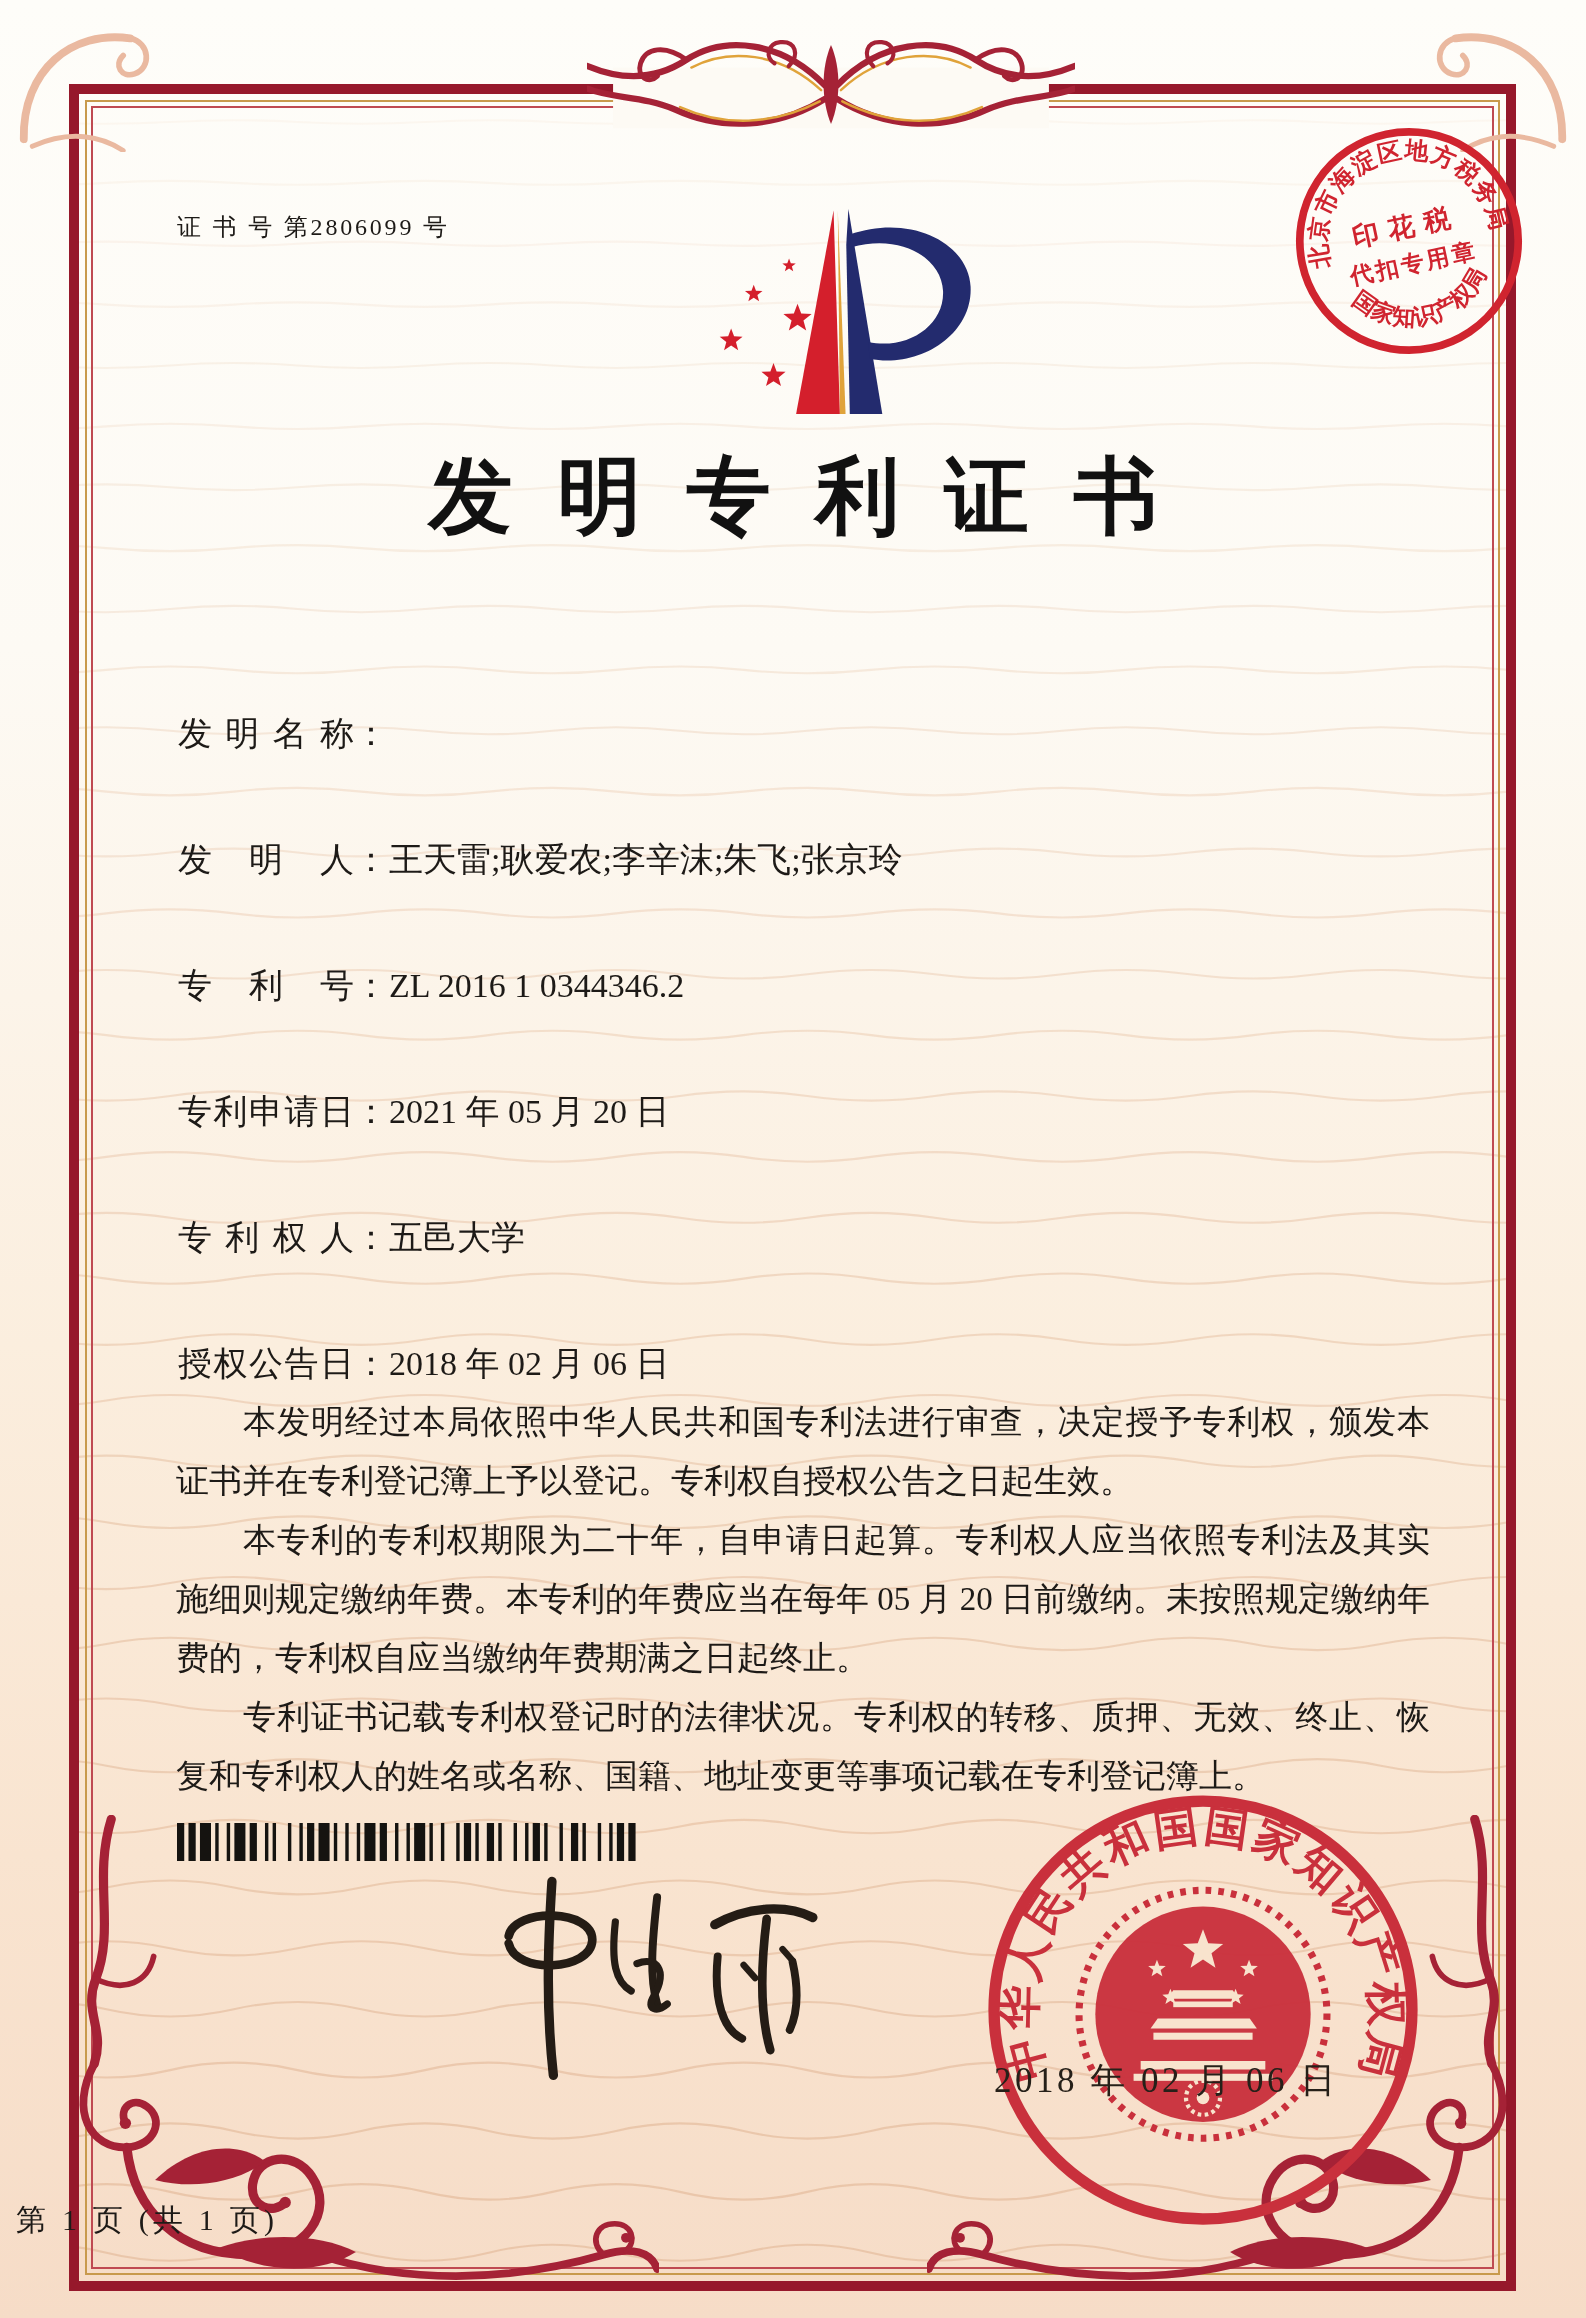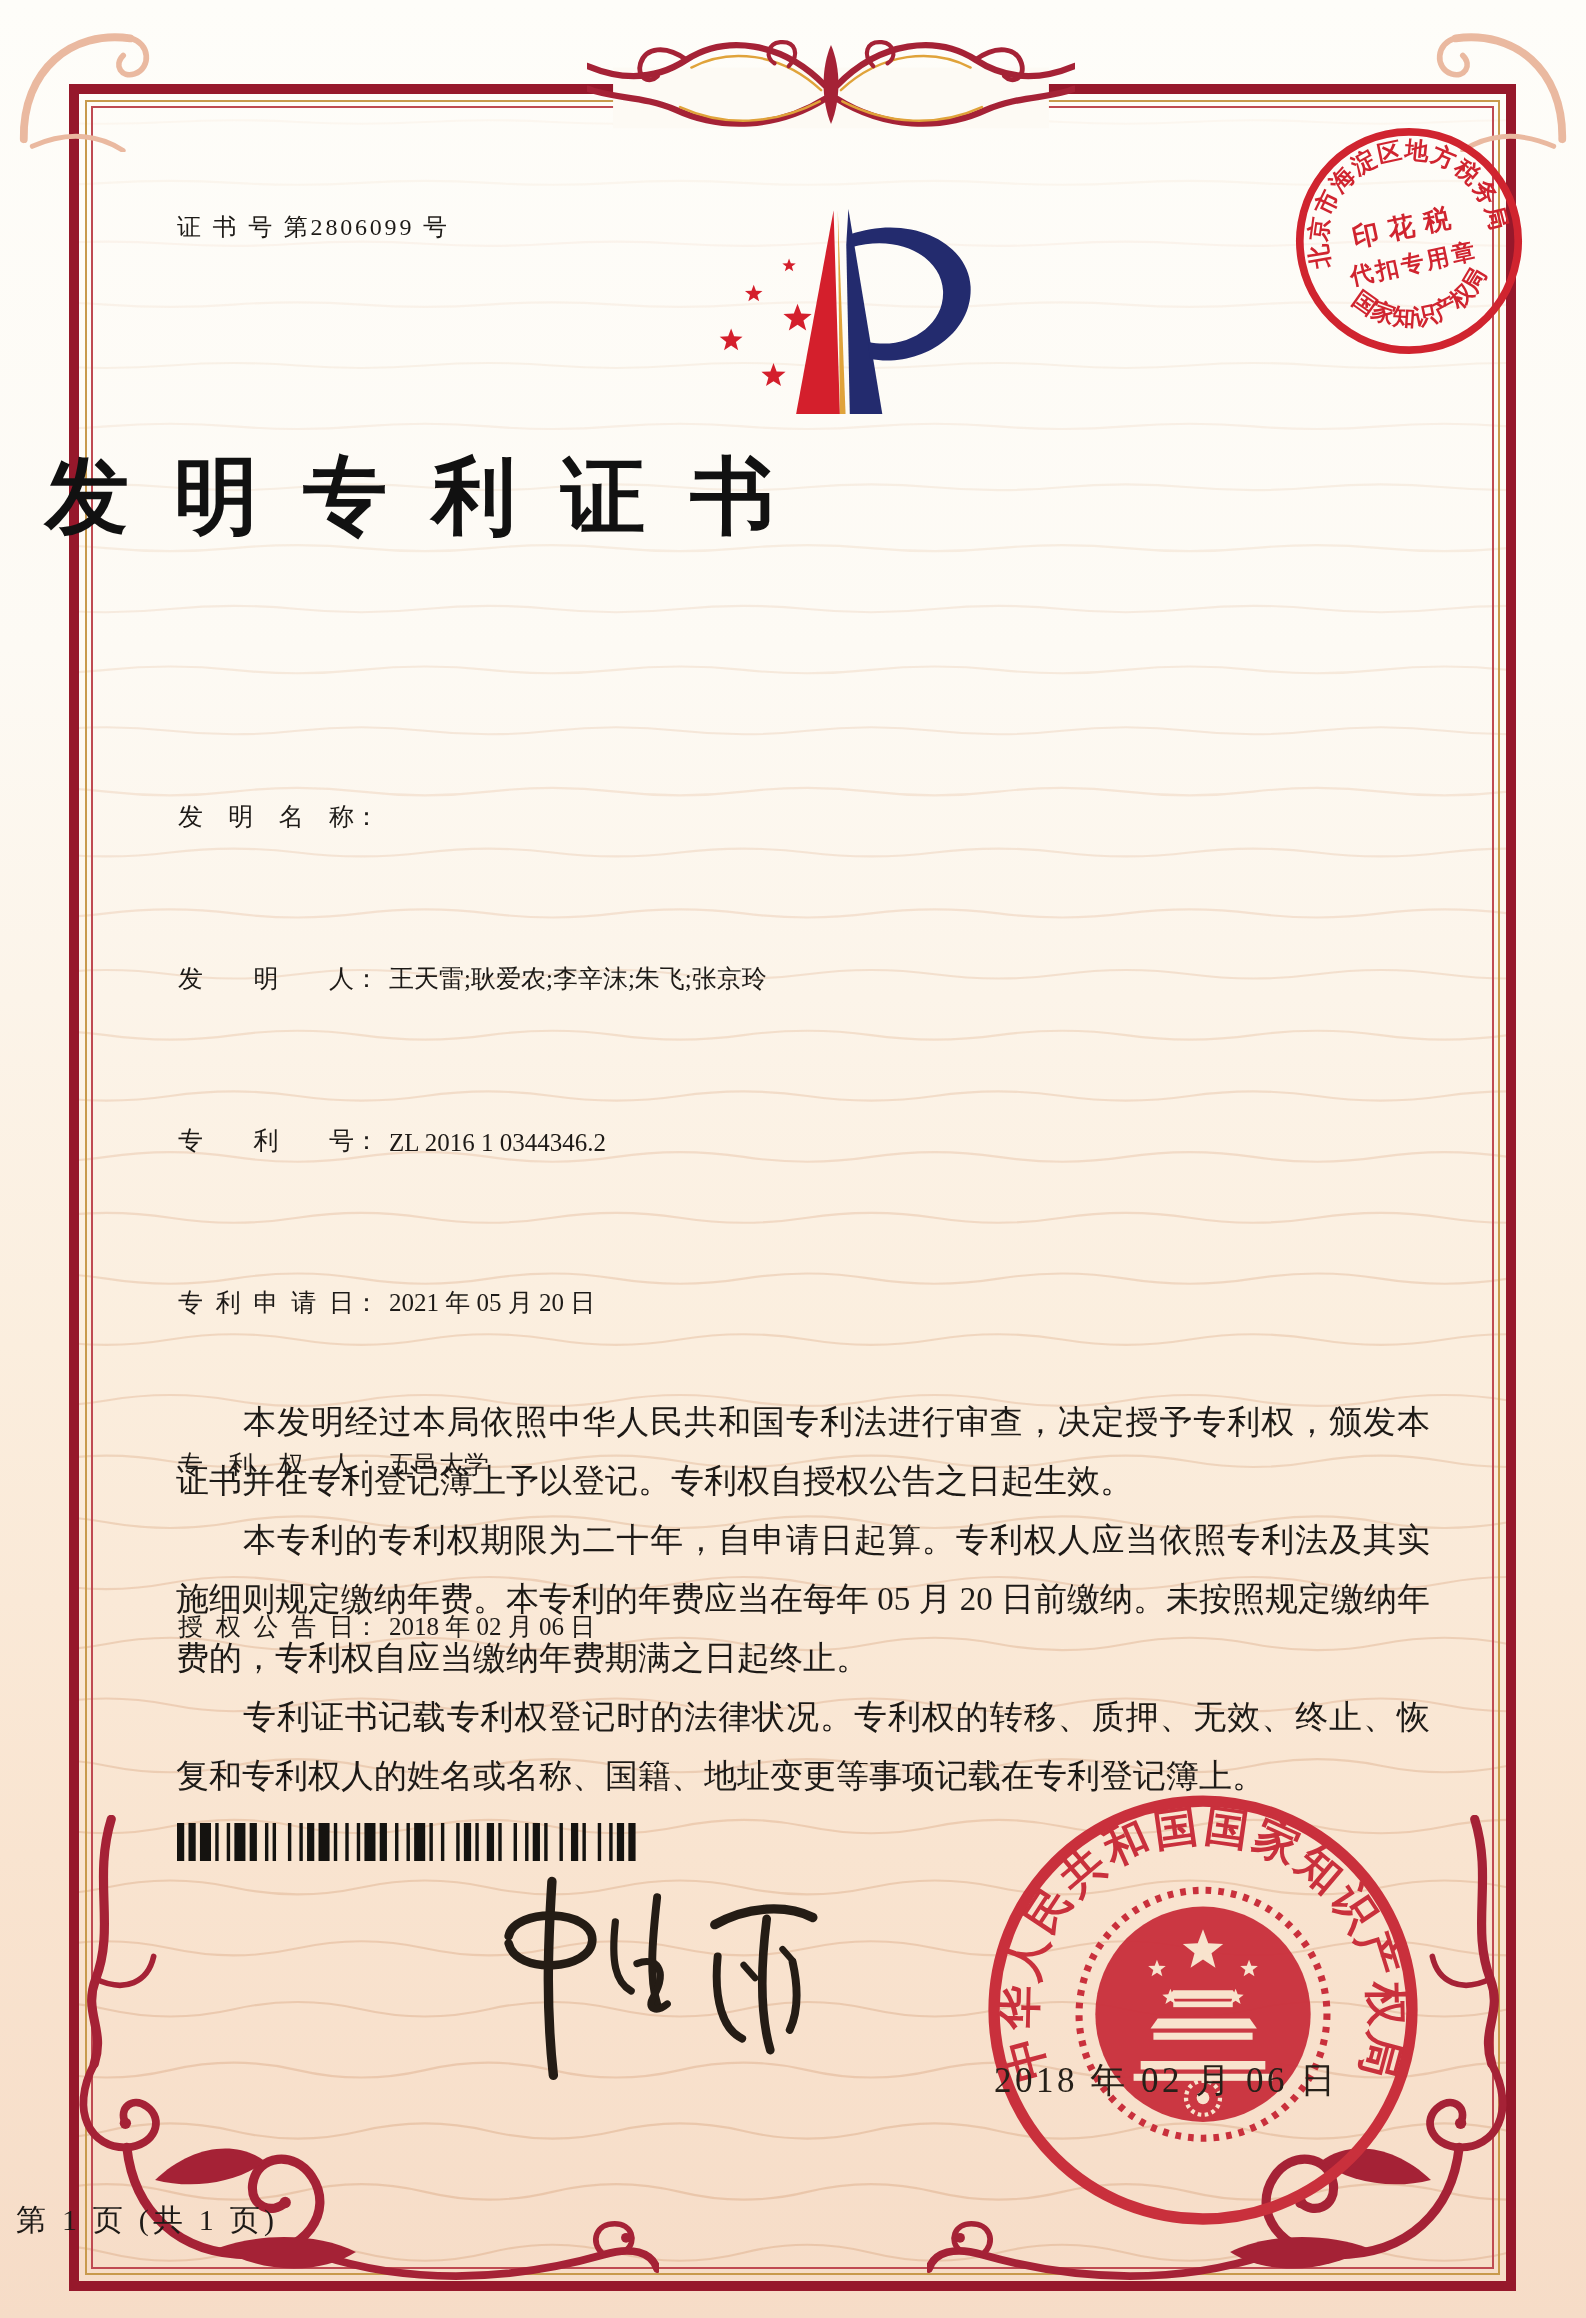--- a/index.html
+++ b/index.html
@@ -21,24 +21,24 @@
   .ornament{position:absolute;left:587px;top:21px;width:488px;height:134px;}
   .corner-curl{position:absolute;width:142px;height:142px;}
   .curl-tl{left:11.3px;top:10px;}
   .curl-tr{right:11.3px;top:10px;transform:scaleX(-1);}
   .big-flourish{position:absolute;width:609px;height:495px;}
   .bf-left{left:50px;top:1815px;}
   .bf-right{right:50px;top:1815px;transform:scaleX(-1);}
   .cert-no{position:absolute;left:177px;top:211px;font-size:24px;letter-spacing:2.8px;}
   .logo{position:absolute;left:690px;top:202px;width:297px;height:219px;}
   .tax-stamp{position:absolute;left:1290px;top:122px;width:238px;height:238px;transform:rotate(-12deg);}
-  .title{position:absolute;left:0;top:440px;width:100%;text-align:left;font-size:84px;font-weight:bold;
+  .title{position:absolute;left:0;top:440px;width:100%;text-align:center;font-size:84px;font-weight:bold;
     letter-spacing:45px;text-indent:45px;color:#111;}
   .fields{position:absolute;left:178px;top:671px;width:1253px;}
-  .field{height:126px;font-size:25px;display:flex;align-items:flex-end;margin-top:36px;}
+  .field{height:126px;font-size:34px;display:flex;align-items:center;}
   .flabel{display:inline-block;width:176px;text-align:justify;text-align-last:justify;}
   .fcolon{display:inline-block;width:35px;}
   .fvalue{flex:1;}
   .body-text{position:absolute;left:176px;top:1393px;width:1254px;font-size:33px;line-height:59px;text-align:justify;}
   .body-text p{margin:0;text-indent:67px;}
   .barcode{position:absolute;left:177px;top:1823px;width:459px;height:38px;}
   .director{position:absolute;left:183px;top:1966px;font-size:35px;letter-spacing:7px;}
   .director div{margin-bottom:30px;}
   .signature{position:absolute;left:464px;top:1854px;width:418px;height:248px;}
   .grant-seal{position:absolute;left:982px;top:1789px;width:442px;height:442px;}

